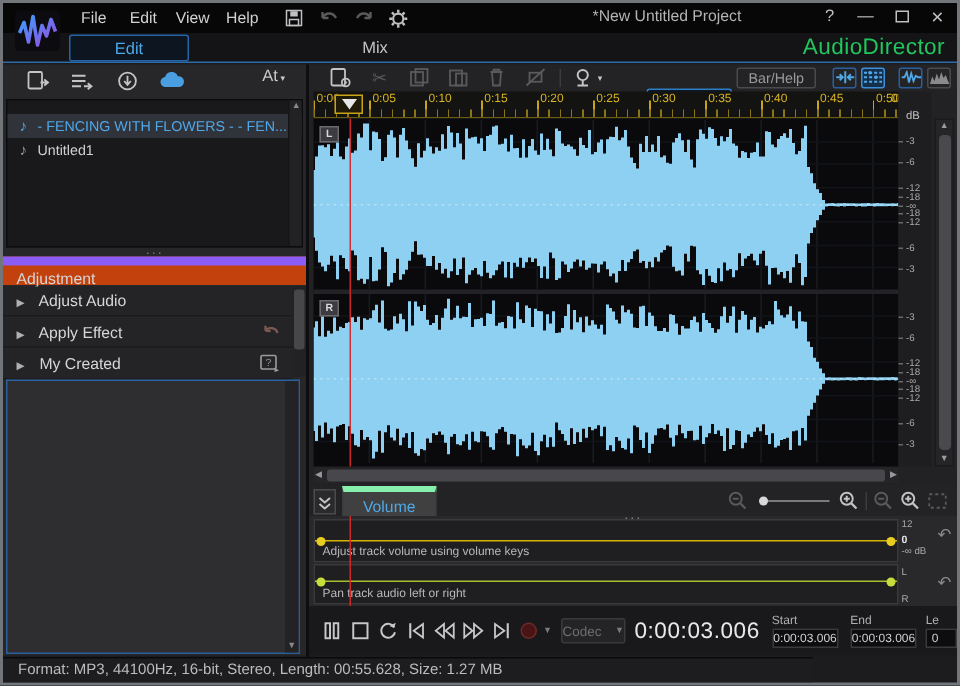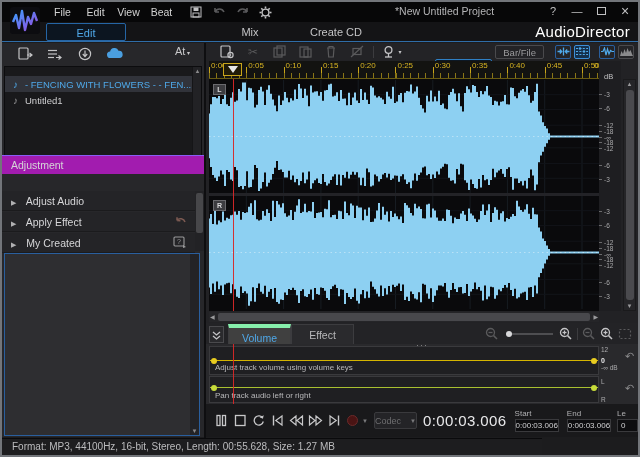--- a/index.html
+++ b/index.html
@@ -19,38 +19,38 @@
   .winbtns { position:absolute; right:4px; top:0; height:18px; display:flex; gap:6px; align-items:center;}
   .winbtn { width:18px; height:16px; text-align:center; font-size:11px; line-height:16px; color:#c0c0c2;}
   .maxglyph { display:inline-block; width:9px; height:8px; border:1px solid #c0c0c2; margin-top:4px;}
 
   
   .modebar { position:absolute; left:0; top:20px; width:636px; height:20px; background:#141416;
              border-bottom:1px solid #2f6da8; }
   .mode-tab { position:absolute; top:1px; height:18px; font-size:11px; line-height:18px;
               text-align:center; color:#c4c4c6; }
   .mode-tab.active { border:1px solid #2565a5; background:#0c1520; color:#4fa8e8; border-radius:2px;}
-  .brand { position:absolute; right:8px; top:1px; font-size:15px; line-height:18px; color:#ffffff; letter-spacing:.3px;}
+  .brand { position:absolute; right:8px; top:1px; font-size:15px; line-height:18px; color:#22c55e; letter-spacing:.3px;}
 
   
   .leftpanel { position:absolute; left:0; top:41px; width:202px; height:394px; background:#27272a; }
   .lib-iconbar { position:absolute; left:0; top:0; width:202px; height:22px; display:flex; align-items:center; }
   .lib-ic { width:30px; height:18px; display:flex; align-items:center; justify-content:center;}
   .atsort { position:absolute; right:14px; top:2px; font-size:11px; color:#c8c8ca;}
   .filelist { position:absolute; left:2px; top:23px; width:198px; height:99px; background:#19191b; border:1px solid #0c0c0e;}
   .file-row { position:relative; height:16px; display:flex; align-items:center; padding-left:8px; font-size:9.5px; }
   .file-row .note { font-size:10px; margin-right:7px; color:#9a9a9c;}
   .file-row.sel { background:#31333a; color:#4fa8e8; margin-top:9px;}
   .file-row.sel .note { color:#4fa8e8; }
   .file-row.plain { color:#d0d0d2; }
   .vscroll-mini { position:absolute; right:0; top:0; width:9px; height:100%; background:#222225; border-left:1px solid #151517;}
   .vscroll-mini .arr { position:absolute; left:1px; width:7px; text-align:center; font-size:6px; color:#8a8a8c;}
   .splitter { position:absolute; left:0; width:100%; text-align:center; font-size:9px; color:#7a7a7c; letter-spacing:1px; line-height:6px;}
-  .adj-header { position:absolute; left:0; top:112px; width:202px; height:19px; background:#a21caf;
-                font-size:10.5px; line-height:19px; padding-left:9px; color:#d6d6d8; border-top:1px solid #8b5cf6;}
+  .adj-header { position:absolute; left:0; top:128px; width:202px; height:19px; background:#c2410c;
+                font-size:10.5px; line-height:19px; padding-left:9px; color:#d6d6d8; border-top:6px solid #8b5cf6;}
   .adj-row { position:absolute; left:0; width:193px; height:20px; background:#242427; border-bottom:1px solid #1b1b1d;
              font-size:10.5px; line-height:20px; color:#d6d6d8; padding-left:9px;}
   .adj-row .tri { font-size:7px; color:#b0b0b2; margin-right:7px; }
   .adj-row .rightic { position:absolute; right:8px; top:3px; }
   .adj-scroll { position:absolute; right:0; top:148px; width:9px; height:60px; background:#222225;}
   .adj-scroll .thumb { position:absolute; left:1px; top:2px; width:7px; height:40px; background:#47474a; border-radius:2px;}
   .adj-content { position:absolute; left:2px; top:210px; width:196px; height:183px; background:#2e2e31; border:1px solid #2a5f9e;}
   .adj-content .sb { position:absolute; right:0; top:0; width:9px; height:100%; background:#232326;}
   .adj-content .sb .arr { position:absolute; bottom:1px; left:1px; width:7px; text-align:center; font-size:6px; color:#8a8a8c;}
 
@@ -143,21 +143,21 @@
 </head>
 <body>
 
 <div class="win">
 
   <div class="titlebar">
     <div class="menus">
       <span class="menu-item">File</span>
       <span class="menu-item">Edit</span>
       <span class="menu-item">View</span>
-      <span class="menu-item">Beat</span>
+      <span class="menu-item">Help</span>
     </div>
     <div class="qbar">
       <span class="qbtn">
         <svg width="12" height="12">
             <rect x="1" y="1" width="10" height="10" fill="none" stroke="#c0c0c2"></rect>
             <rect x="3.5" y="1.5" width="5" height="3.5" fill="#c0c0c2"></rect>
             <rect x="3" y="7" width="6" height="4" fill="none" stroke="#c0c0c2"></rect>
           </svg>
       </span>
       <span class="qbtn">
@@ -203,21 +203,20 @@
             <stop offset="1" stop-color="#9a4ae0"></stop>
       </linearGradient>
         </defs>
       <polyline points="3,15 6,8 9,21 12,4 15,23 18,10 21,17 24,6 27,14" fill="none" stroke="url(#lg)" stroke-width="2.4" stroke-linejoin="round"></polyline>
     </svg>
   </div>
 
   <div class="modebar">
     <div class="mode-tab active" style="left:44px; width:80px;">Edit</div>
     <div class="mode-tab" style="left:206px; width:84px;">Mix</div>
-    <div class="mode-tab" style="left:290px; width:88px;">Create CD</div>
     <span class="brand">AudioDirector</span>
   </div>
 
   <div class="leftpanel">
     <div class="lib-iconbar" style="padding-left:8px;">
       <span class="lib-ic">
         <svg width="15" height="14">
             <rect x="1" y="1" width="9" height="11" rx="1" fill="none" stroke="#c4c4c6" stroke-width="1.2"></rect>
             <path d="M9 8 h5 M11.5 6 l2.5 2 -2.5 2" stroke="#c4c4c6" stroke-width="1.2" fill="none"></path>
           </svg>
@@ -341,21 +340,21 @@
             <circle cx="6.5" cy="5" r="3.4" fill="none" stroke="#c4c4c6" stroke-width="1.3"></circle>
             <path d="M6.5 8.5 L6.5 12" stroke="#c4c4c6" stroke-width="1.3"></path>
             <line x1="3" y1="12" x2="10" y2="12" stroke="#c4c4c6" stroke-width="1.3"></line>
           </svg>
         <span style="font-size:6px; color:#c4c4c6; margin-left:3px;">▾</span>
       </span>
 
       <span style="flex:1;"></span>
 
       <span class="tc-btn active">Timecode</span>
-      <span class="tc-btn">Bar/File</span>
+      <span class="tc-btn">Bar/Help</span>
 
       <span style="width:8px;"></span>
       <span class="icobtn blue">
         <svg width="13" height="9">
             <g stroke="#4fa8e8" stroke-width="1.3" fill="none">
               <path d="M0.5 4.5 h4 M2.8 2.5 l2 2 -2 2"></path>
               <path d="M12.5 4.5 h-4 M10.2 2.5 l-2 2 2 2"></path>
               <line x1="6.5" y1="0.5" x2="6.5" y2="8.5"></line>
             </g>
           </svg>
@@ -468,21 +467,20 @@
     </div>
 
     <div class="viewtabs">
       <span class="collapse-btn">
         <svg width="9" height="10">
             <polyline points="1,2 4.5,5 8,2" fill="none" stroke="#c4c4c6" stroke-width="1.3"></polyline>
             <polyline points="1,6 4.5,9 8,6" fill="none" stroke="#c4c4c6" stroke-width="1.3"></polyline>
           </svg>
       </span>
       <span class="vtab active">Volume</span>
-      <span class="vtab">Effect</span>
       <div class="zoomgrp">
         <span>
           <svg width="14" height="14">
               <circle cx="5.5" cy="5.5" r="4" fill="none" stroke="#5a5a5c" stroke-width="1.3"></circle>
               <line x1="3.5" y1="5.5" x2="7.5" y2="5.5" stroke="#5a5a5c" stroke-width="1.3"></line>
               <line x1="8.6" y1="8.6" x2="12" y2="12" stroke="#5a5a5c" stroke-width="1.5"></line>
             </svg>
         </span>
         <span>
           <svg width="52" height="10">

